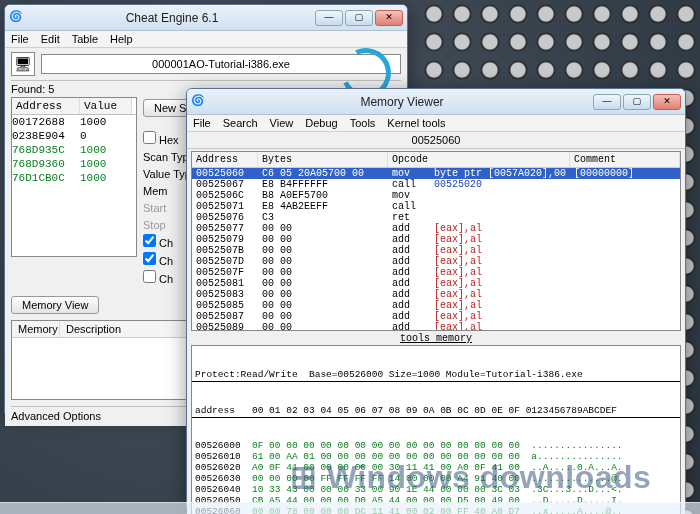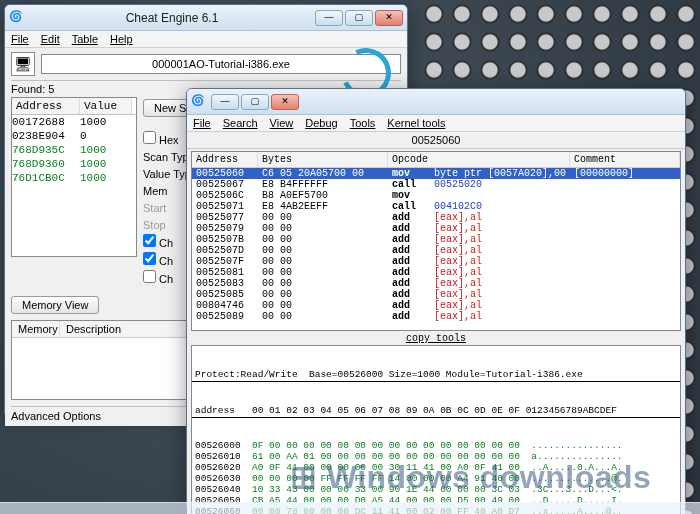--- a/index.html
+++ b/index.html
@@ -41,21 +41,21 @@
   background: linear-gradient(#f0f6fc,#c8dcf0);
   border: 1px solid #8aa;
   border-radius: 3px;
   font-size: 9px; text-align:center; line-height:13px;
 }
 .win-btn.close { background: linear-gradient(#f8c0b8,#e08070); border-color:#c06050;}
 .menubar {
   background:#f4f4f4; padding:2px 6px; display:flex; gap:12px;
   border-bottom:1px solid #d0d0d0;
 }
-.menubar span { cursor:default;text-decoration:underline; }
+.menubar span { cursor:default; }
 .client { background:#f0f0f0; padding:4px 6px; position:relative; }
 .process-bar { display:flex; align-items:center; gap:6px; margin-bottom:4px;}
 .proc-icon { width:24px; height:24px; border:1px solid #888; background:#fff; display:flex; align-items:center; justify-content:center; font-size:14px;}
 .proc-name-box { flex:1; border:1px solid #888; background:#fff; padding:3px 6px; text-align:center; }
 .logo-ce { position:absolute; right:10px; top:0; width:56px; height:56px; }
 .ce-swirl { width:50px; height:50px; border:5px solid #2aa5d8; border-radius:50%; border-left-color:transparent; transform:rotate(20deg);}
 hr.sep { border:none; border-top:1px solid #c0c0c0; margin:2px 0;}
 .found-count { font-size:11px; margin:2px 0;}
 .main-row { display:flex; gap:6px; }
 .addr-list {
@@ -93,21 +93,21 @@
 
 .mv-client { background:#f0f0f0; }
 .mv-title { text-align:center; padding:2px; border-bottom:1px solid #c8c8c8; font-size:11px;}
 .disasm { background:#fff; border:1px solid #888; margin:2px 4px; height:180px; overflow:hidden; font-family:"Courier New",monospace; font-size:10px;}
 .disasm .hdr { display:flex; background:#f4f4f4; border-bottom:1px solid #ccc;}
 .disasm .hdr div { padding:2px 4px; border-right:1px solid #ddd;}
 .disasm .row { display:flex; }
 .disasm .row div { padding:0 4px; white-space:pre;}
 .disasm .c-addr { width:66px; }
 .disasm .c-bytes { width:130px; }
-.disasm .c-op { width:42px; font-weight:bold;}
+.disasm .c-op { width:42px; font-weight:normal;}
 .disasm .c-arg { width:140px; }
 .disasm .c-cmt { flex:1; }
 .row.sel { background:#3060c8; color:#fff; }
 .blue { color:#2040c0; }
 .red { color:#c02020; }
 .copy-mem { font-family:"Courier New",monospace; font-size:10px; text-align:center; padding:0 0 1px 0; text-decoration:underline;}
 .hexdump { background:#fff; border:1px solid #888; margin:0 4px 4px 4px; height:180px; overflow:hidden; font-family:"Courier New",monospace; font-size:9.5px; line-height:11px; white-space:pre;}
 .hexdump .hx-hdr { border-bottom:1px solid #000; padding:1px 3px;}
 .hexdump .hx-row { padding:0 3px; color:#0a8020;}
 .hexdump .hx-addr { color:#000; }
@@ -208,20 +208,21 @@
         <div style="width:60px">Address</div>
       </div>
     </div>
     <div class="adv-opts">Advanced Options</div>
   </div>
 </div>
 
 <div class="window" style="left:186px; top:88px; width:500px; height:420px;">
   <div class="titlebar">
     <span class="icon">🌀</span>
+    <span class="title">Memory Viewer</span>
     <div class="win-controls">
       <div class="win-btn">—</div>
       <div class="win-btn">▢</div>
       <div class="win-btn close">✕</div>
     </div>
   </div>
   <div class="menubar">
     <span>File</span>
     <span>Search</span>
     <span>View</span>
@@ -256,21 +257,27 @@
           <div class="row">
             <div class="c-addr">0052506C</div>
             <div class="c-bytes">B8 A0EF5700</div>
             <div class="c-op">mov</div>
             <div class="c-cmt"></div>
           </div>
           <div class="row">
             <div class="c-addr">00525071</div>
             <div class="c-bytes">E8 4AB2EEFF</div>
             <div class="c-op">call</div>
-            <div class="c-arg blue">004102C0</div>
+            <div class="c-cmt"></div>
+          </div>
+          <div class="row">
+            <div class="c-addr">00525076</div>
+            <div class="c-bytes">C3</div>
+            <div class="c-op">ret</div>
+            <div class="c-arg "></div>
             <div class="c-cmt"></div>
           </div>
           <div class="row">
             <div class="c-addr">00525077</div>
             <div class="c-bytes">00 00</div>
             <div class="c-op">add</div>
             <div class="c-arg red">[eax],al</div>
             <div class="c-cmt"></div>
           </div>
           <div class="row">
@@ -316,36 +323,36 @@
             <div class="c-cmt"></div>
           </div>
           <div class="row">
             <div class="c-addr">00525085</div>
             <div class="c-bytes">00 00</div>
             <div class="c-op">add</div>
             <div class="c-arg red">[eax],al</div>
             <div class="c-cmt"></div>
           </div>
           <div class="row">
-            <div class="c-addr">00804746</div>
+            <div class="c-addr">00525087</div>
             <div class="c-bytes">00 00</div>
             <div class="c-op">add</div>
             <div class="c-arg red">[eax],al</div>
             <div class="c-cmt"></div>
           </div>
           <div class="row">
             <div class="c-addr">00525089</div>
             <div class="c-bytes">00 00</div>
             <div class="c-op">add</div>
             <div class="c-arg red">[eax],al</div>
             <div class="c-cmt"></div>
           </div>
         </div>
     </div>
-    <div class="copy-mem">copy tools</div>
+    <div class="copy-mem">tools memory</div>
     <div class="hexdump">
       <div class="hx-hdr">Protect:Read/Write  Base=00526000 Size=1000 Module=Tutorial-i386.exe</div>
       <div class="hx-hdr">address   00 01 02 03 04 05 06 07 08 09 0A 0B 0C 0D 0E 0F 0123456789ABCDEF</div>
       <div id="hex-rows"><div class="hx-row"><span class="hx-addr">00526000</span>  0F 00 00 00 00 00 00 00 00 00 00 00 00 00 00 00  ................</div><div class="hx-row"><span class="hx-addr">00526010</span>  61 00 AA 01 00 00 00 00 00 00 00 00 00 00 00 00  a...............</div><div class="hx-row"><span class="hx-addr">00526020</span>  A0 0F 41 00 00 00 00 00 30 11 41 00 A0 0F 41 00  ..A.....0.A...A.</div><div class="hx-row"><span class="hx-addr">00526030</span>  00 00 00 00 FF FF FF FF 14 00 00 00 A4 91 40 00  ..............@.</div><div class="hx-row"><span class="hx-addr">00526040</span>  10 33 43 00 00 00 33 00 90 1E 44 00 00 00 3C 03  .3C...3...D...&lt;.</div><div class="hx-row"><span class="hx-addr">00526050</span>  CB A5 44 00 00 00 D0 A5 44 00 00 00 D5 00 49 00  ..D.....D.....I.</div><div class="hx-row"><span class="hx-addr">00526060</span>  00 00 78 00 00 00 DC 11 41 00 02 00 FF 40 A0 D7  ..x.....A....@..</div></div>
     </div>
   </div>
 </div>
 
 <div class="watermark">
   <span style="font-family:sans-serif">⊞ </span><span>Windows   downloads</span>

